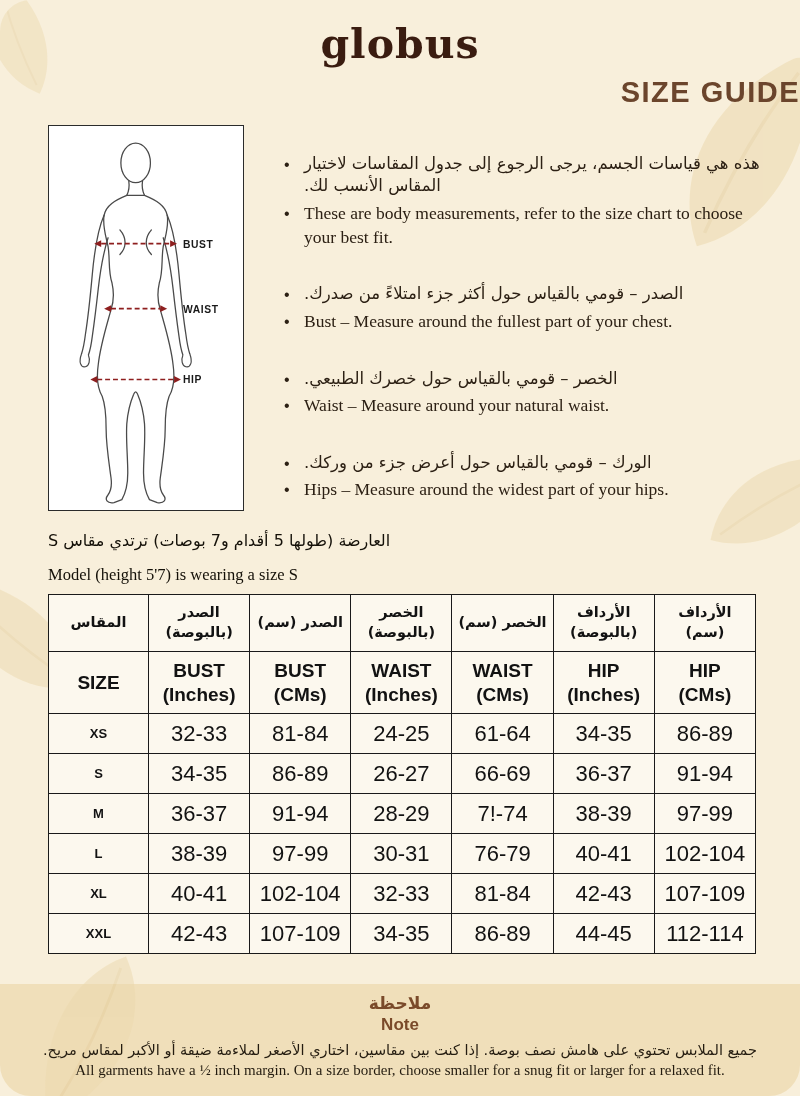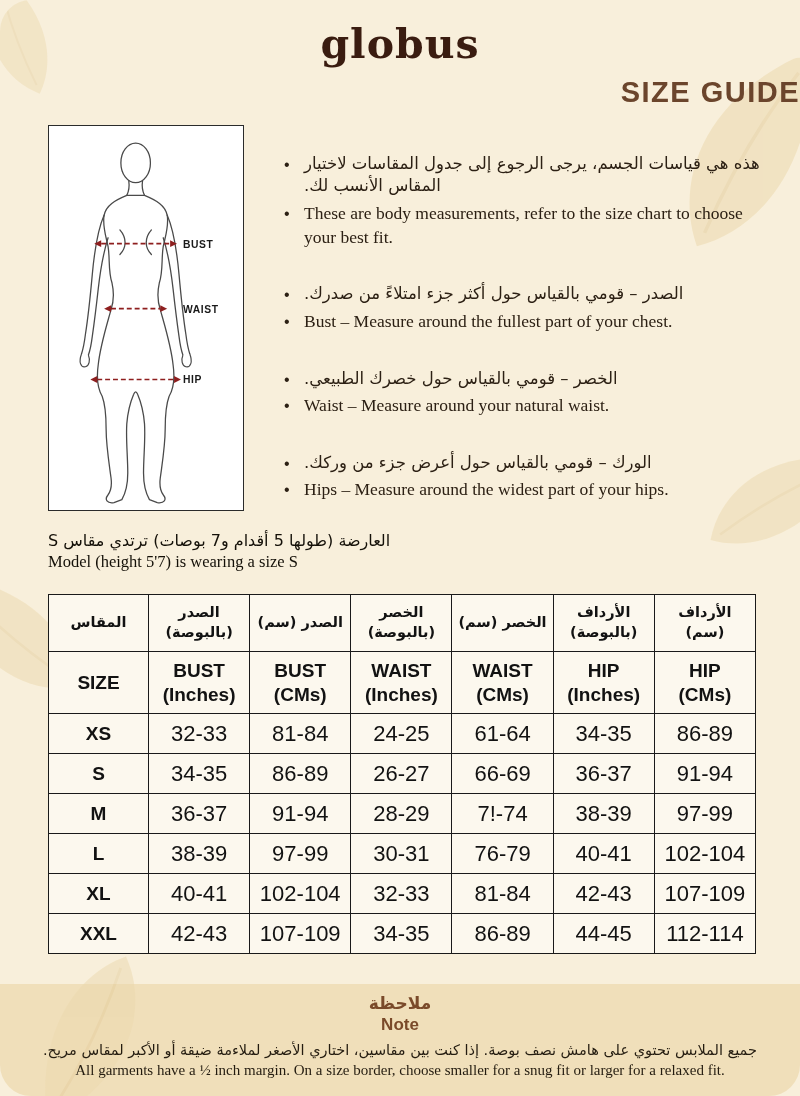--- a/index.html
+++ b/index.html
@@ -38,31 +38,31 @@
   .bullet-group{margin-bottom:34px;}
   .bullet-line{display:flex;gap:10px;line-height:1.36;margin-bottom:4px;}
   .dot{flex:0 0 10px;font-size:16px;color:var(--text-dark,#2c2014);transform:translateY(1px);}
   .txt{font-size:17px;color:var(--text-dark,#2c2014);flex:1;}
   .txt.en{font-family:"Liberation Serif",serif;font-size:17.5px;}
   .txt.ar{font-family:"DejaVu Sans",sans-serif;font-size:16.5px;text-align:left;}
 
   
   .model-note{position:absolute;left:48px;top:531px;width:430px;}
   .mn-ar{font-family:"DejaVu Sans",sans-serif;font-size:16px;color:#141008;text-align:left;}
-  .mn-en{font-family:"Liberation Serif",serif;font-size:16.5px;color:#141008;margin-top:2px;}
+  .mn-en{font-family:"Liberation Serif",serif;font-size:16.5px;color:#141008;margin-top:15px;}
 
   
   .size-table{position:absolute;left:48px;top:594px;width:708px;border-collapse:collapse;
     background:var(--table-bg,#fcf8ee);table-layout:fixed;}
   .size-table th,.size-table td{border:1.2px solid var(--table-border,#1a1a1a);text-align:center;
     vertical-align:middle;color:#121212;padding:0 2px;}
   .c-size{width:100px;}
   .th-en{font-family:"Liberation Sans",sans-serif;font-size:19px;font-weight:700;height:62px;line-height:1.25;}
   .th-ar{font-family:"DejaVu Sans",sans-serif;font-size:14.5px;font-weight:700;height:57px;line-height:1.35;}
-  .size-table tbody th{font-size:19px;font-weight:700;height:40px;}
+  .size-table tbody th{font-size:13px;font-weight:700;height:40px;}
   .size-table tbody td{font-size:22px;font-weight:400;height:40px;font-family:Liberation Sans, sans-serif;}
 
   
   .note-band-bg{position:absolute;left:0;top:984px;width:800px;height:112px;background:var(--note-band-bg,#f0dfba);}
   .note-band-text{position:absolute;left:0;top:993px;width:800px;text-align:center;}
   .nb-title-ar{font-family:"DejaVu Sans",sans-serif;font-weight:700;font-size:17px;color:var(--note-title-brown,#7a4a2a);}
   .nb-title-en{font-family:"Liberation Sans",sans-serif;font-weight:700;font-size:17px;color:var(--note-title-brown,#7a4a2a);margin-top:2px;}
   .nb-body-ar{font-family:"DejaVu Sans",sans-serif;font-size:14.5px;color:#241c10;margin-top:7px;}
   .nb-body-en{font-family:"Liberation Serif",serif;font-size:15px;color:#241c10;margin-top:4px;}
 </style>

